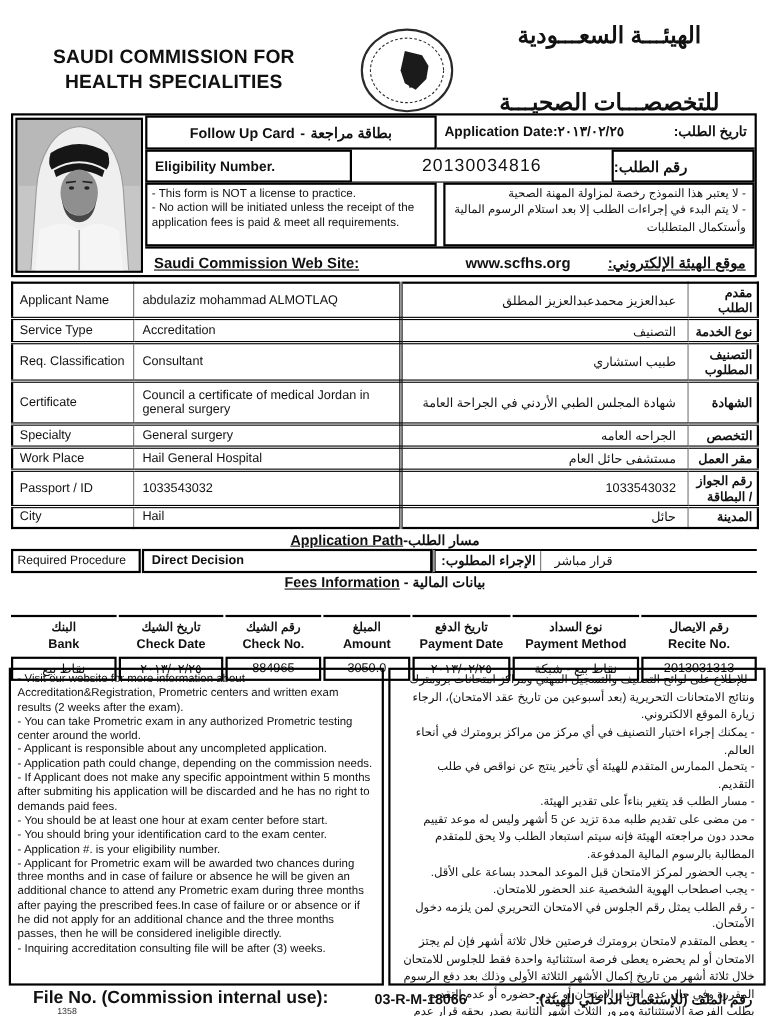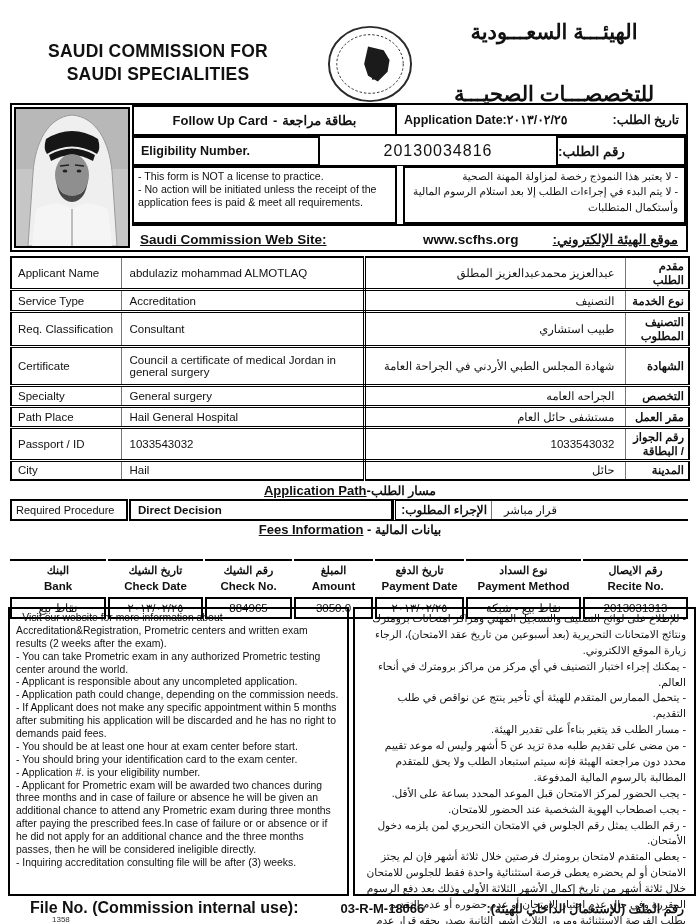--- a/index.html
+++ b/index.html
@@ -96,21 +96,21 @@
   .fileen { margin-left: 10px; font-size: 16px; padding-left: 10px; }
   .fileval{ margin-left: 42px; font-size: 13px; }
   .filear { margin-left: auto; margin-right: 6px; font-size: 12.5px; direction: rtl; }
   .pagenum{ left: 52px; top: 915px; font-size: 8px; color: #333; }
 </style>
 </head>
 <body>
 
 <div class="abs org-en">
   <div>SAUDI COMMISSION FOR</div>
-  <div>SAUDI SPECIALITIES</div>
+  <div>HEALTH SPECIALITIES</div>
 </div>
 
 <svg class="abs logo" viewBox="0 0 88 80">
   <ellipse cx="44" cy="40" rx="42" ry="38" fill="#fff" stroke="#2a2a2a" stroke-width="2"></ellipse>
   <ellipse cx="44" cy="40" rx="34" ry="30" fill="#fff" stroke="#2a2a2a" stroke-width="1" stroke-dasharray="2.5,2"></ellipse>
   <path d="M44,10 a30,30 0 1,0 0,60 a24,24 0 1,1 0,-60 z" fill="#1b1b1b" transform="rotate(-18 44 40)"></path>
   <path d="M42,22 L58,26 L64,36 L62,48 L52,58 L42,52 L38,40 Z" fill="#1b1b1b"></path>
   <rect x="46" y="30" width="2.4" height="26" fill="#1b1b1b"></rect>
   <path d="M40,34 L58,32 M40,40 L60,40" stroke="#1b1b1b" stroke-width="2"></path>
 </svg>
@@ -201,21 +201,21 @@
     <td class="va">شهادة المجلس الطبي الأردني في الجراحة العامة</td>
     <td class="la">الشهادة</td>
   </tr>
   <tr style="height:21px">
     <td class="le">Specialty</td>
     <td class="ve">General surgery</td>
     <td class="va">الجراحه العامه</td>
     <td class="la">التخصص</td>
   </tr>
   <tr style="height:21px">
-    <td class="le">Path Place</td>
+    <td class="le">Work Place</td>
     <td class="ve">Hail General Hospital</td>
     <td class="va">مستشفى حائل العام</td>
     <td class="la">مقر العمل</td>
   </tr>
   <tr style="height:21px">
     <td class="le">Passport / ID</td>
     <td class="ve">1033543032</td>
     <td class="va">1033543032</td>
     <td class="la">رقم الجواز / البطاقة</td>
   </tr>

